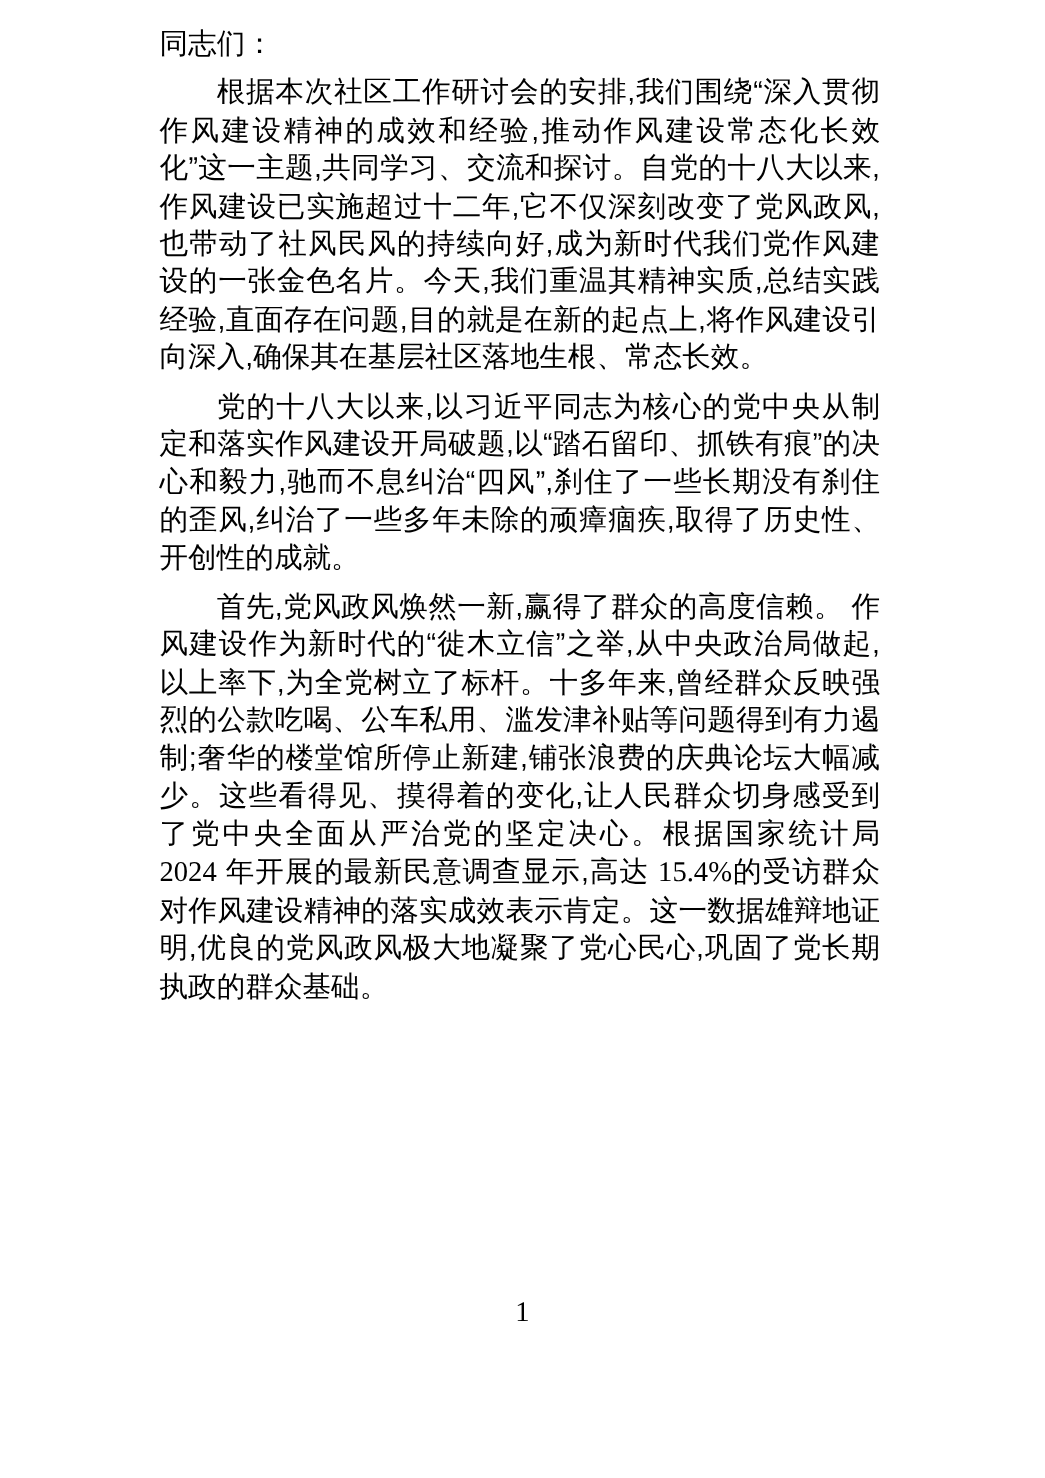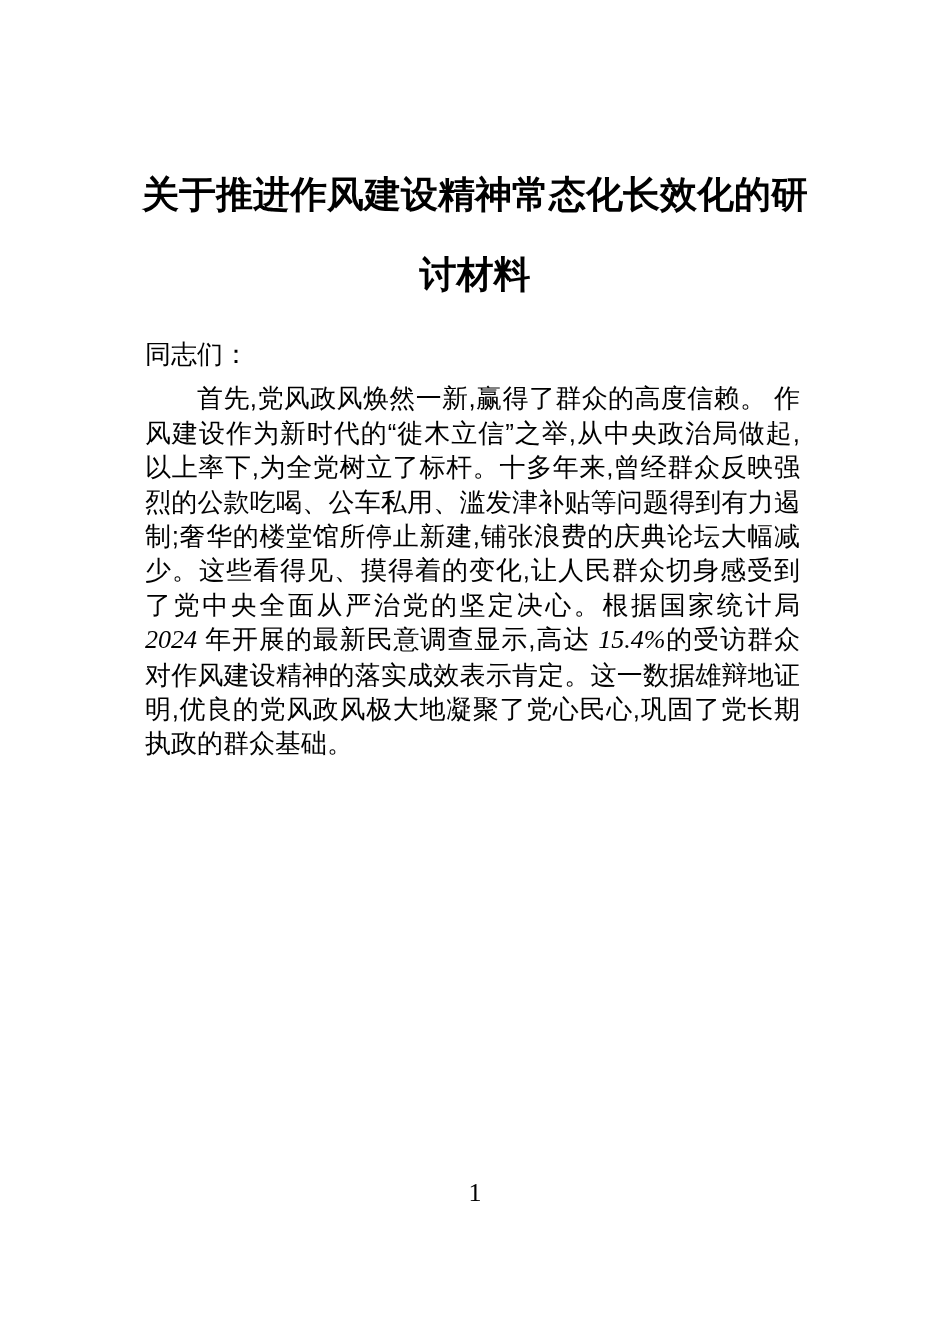--- a/index.html
+++ b/index.html
@@ -39,41 +39,41 @@
     padding: 0;
   }
   .salutation {
     text-indent: 0;
   }
   .para {
     text-indent: 2em;
   }
   .latin {
     font-family: "Liberation Serif", serif;
-    font-style: italic;
   }
   .page-footer {
     position: absolute;
     top: 1176px;
     left: 0;
     width: 100%;
     text-align: center;
     font-size: 26px;
     line-height: 34px;
     font-family: "Liberation Serif", serif;
     color: #000000;
   }
 </style>
 </head>
 <body>
 
 <div class="page">
 
-  <h1 class="doc-title">关于推进作风建设精神常态化长效化的研讨材料</h1>
 
   <div class="doc-body">
     <p class="salutation">同志们：</p>
+    <p class="para">根据本次社区工作研讨会的安排,我们围绕“深入贯彻作风建设精神的成效和经验,推动作风建设常态化长效化”这一主题,共同学习、交流和探讨。自党的十八大以来,作风建设已实施超过十二年,它不仅深刻改变了党风政风,也带动了社风民风的持续向好,成为新时代我们党作风建设的一张金色名片。今天,我们重温其精神实质,总结实践经验,直面存在问题,目的就是在新的起点上,将作风建设引向深入,确保其在基层社区落地生根、常态长效。</p>
+    <p class="para">党的十八大以来,以习近平同志为核心的党中央从制定和落实作风建设开局破题,以“踏石留印、抓铁有痕”的决心和毅力,驰而不息纠治“四风”,刹住了一些长期没有刹住的歪风,纠治了一些多年未除的顽瘴痼疾,取得了历史性、开创性的成就。</p>
     <p class="para">首先,党风政风焕然一新,赢得了群众的高度信赖。 作风建设作为新时代的“徙木立信”之举,从中央政治局做起,以上率下,为全党树立了标杆。十多年来,曾经群众反映强烈的公款吃喝、公车私用、滥发津补贴等问题得到有力遏制;奢华的楼堂馆所停止新建,铺张浪费的庆典论坛大幅减少。这些看得见、摸得着的变化,让人民群众切身感受到了党中央全面从严治党的坚定决心。根据国家统计局 <span class="latin">2024</span> 年开展的最新民意调查显示,高达 <span class="latin">15.4%</span>的受访群众对作风建设精神的落实成效表示肯定。这一数据雄辩地证明,优良的党风政风极大地凝聚了党心民心,巩固了党长期执政的群众基础。</p>
   </div>
 
   <div class="page-footer">1</div>
 
 </div>
 
 </body></html>

